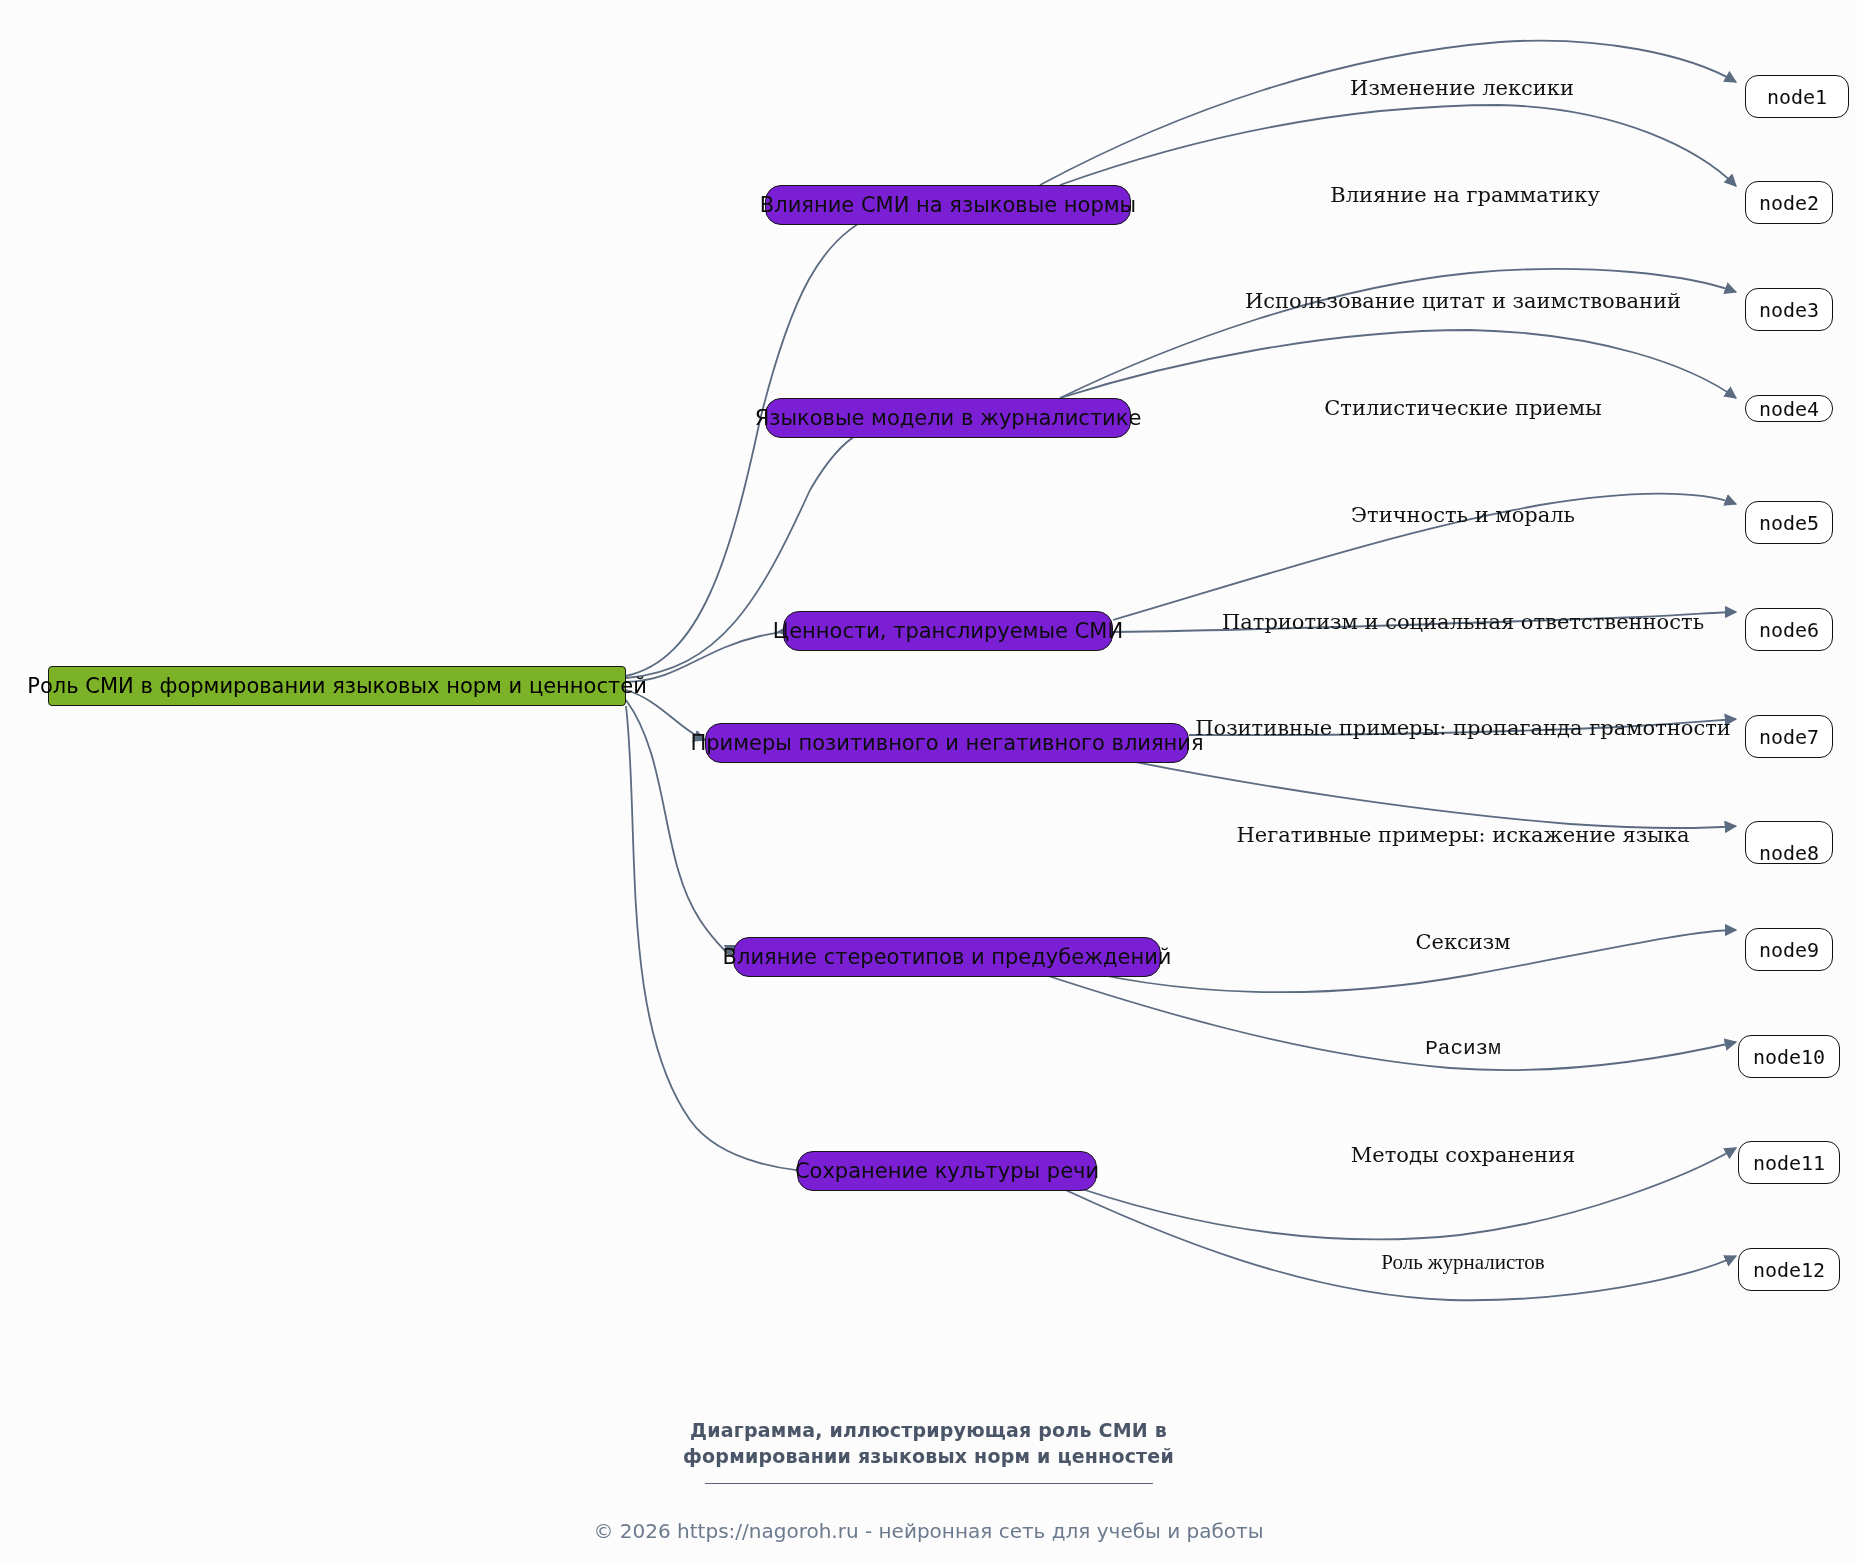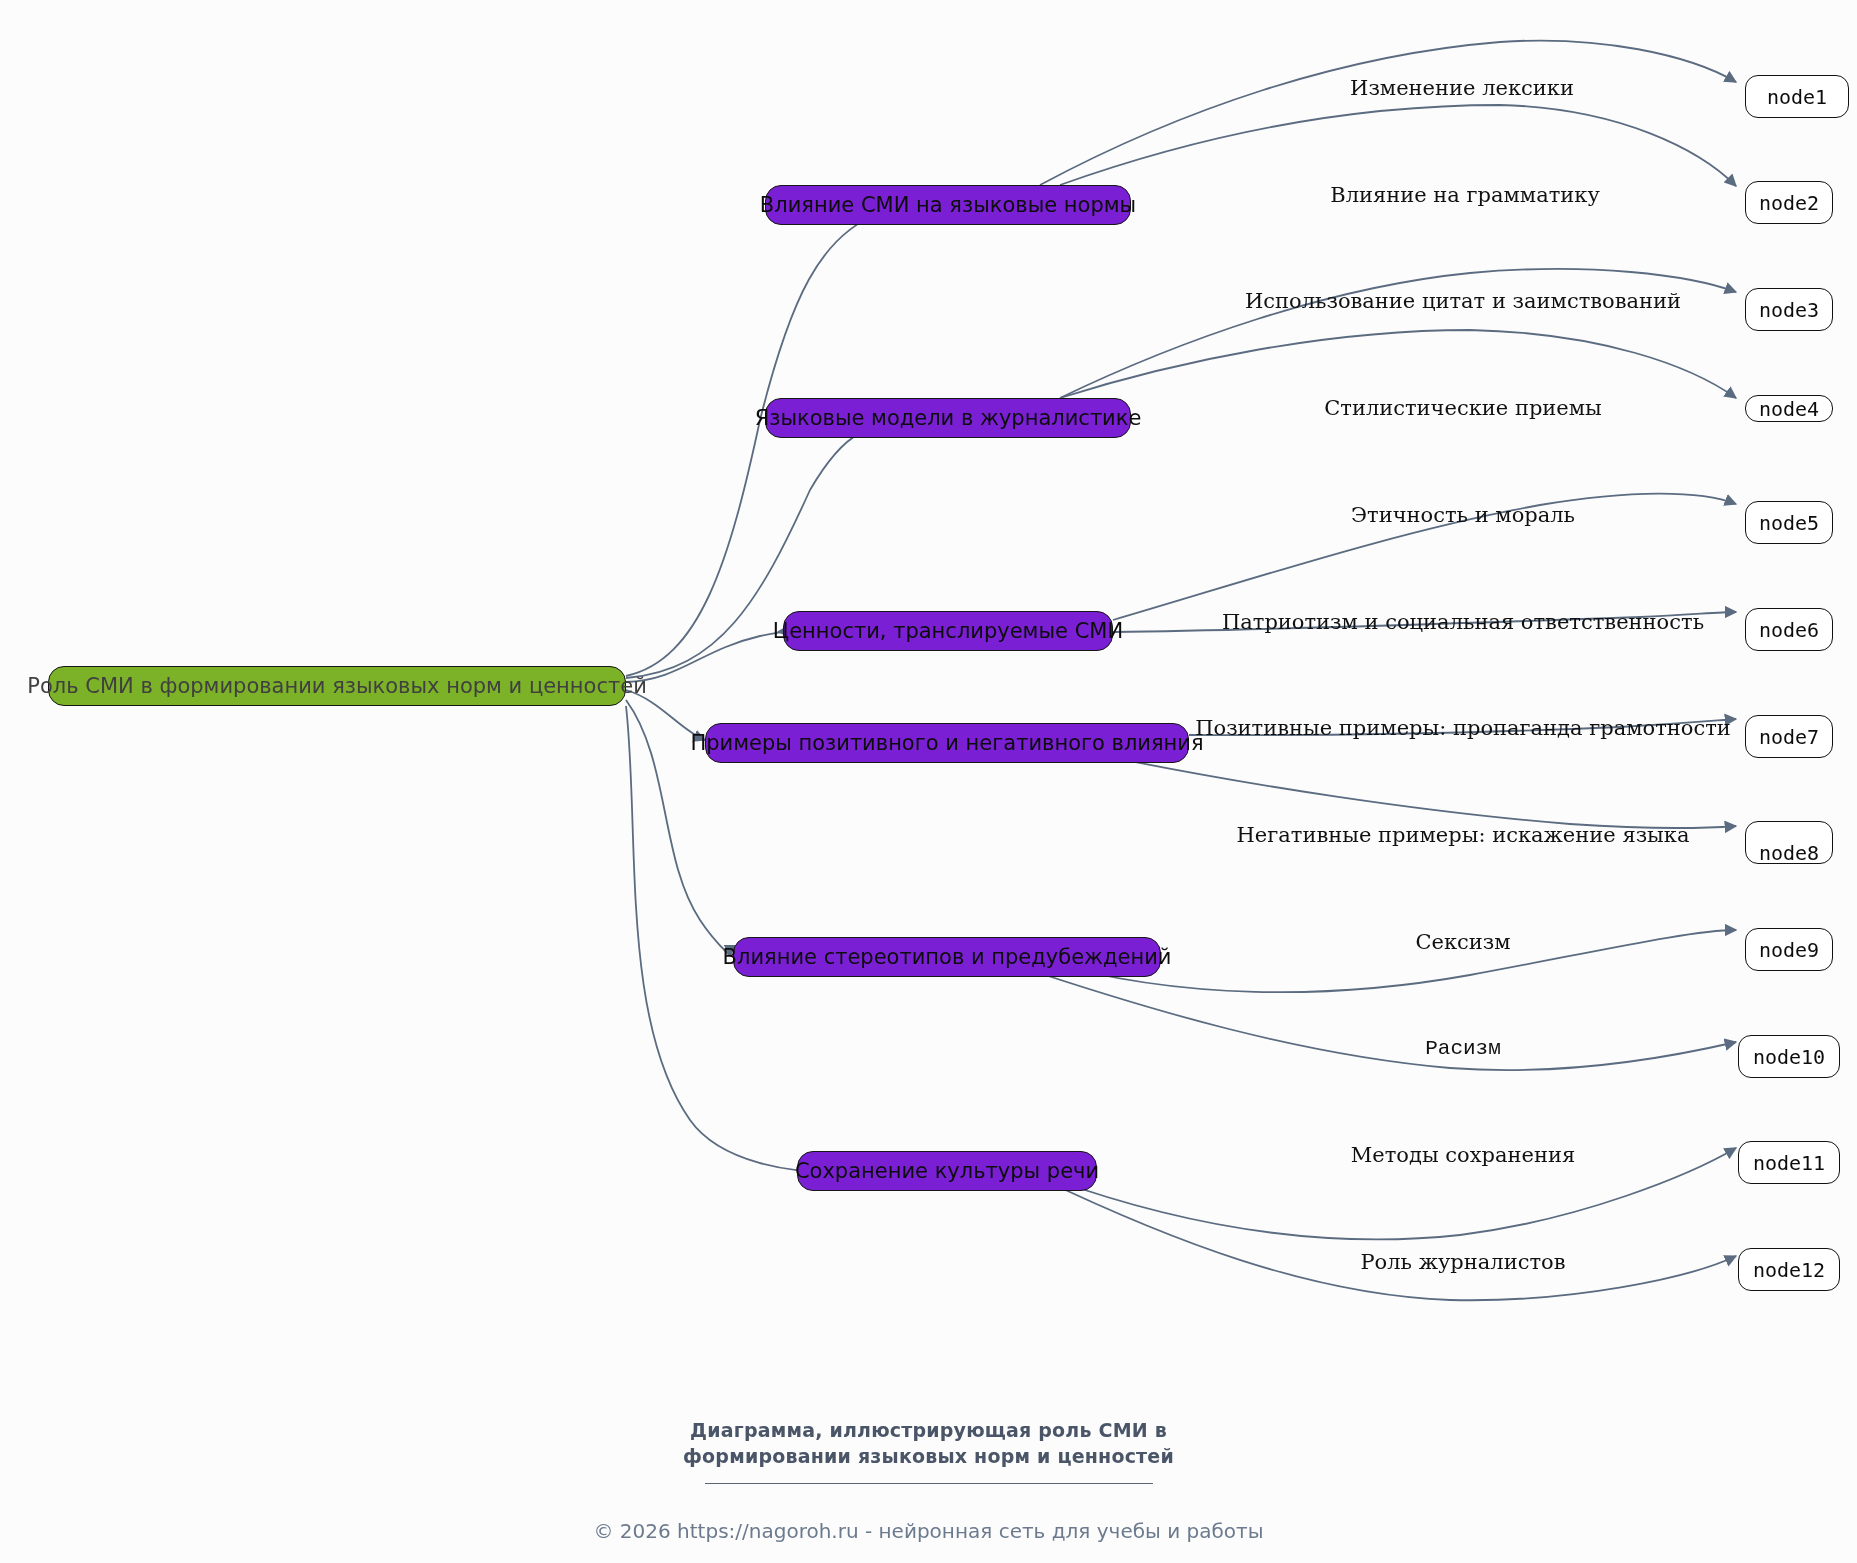--- a/index.html
+++ b/index.html
@@ -28,22 +28,22 @@
     box-sizing: border-box;
     display: flex;
     align-items: center;
     justify-content: center;
     white-space: nowrap;
     line-height: 1;
   }
   .node-root {
     background: #7cb228;
     border: 1.6px solid #161616;
-    border-radius: 16px;
-    color: #404040;
+    border-radius: 4px;
+    color: #000000;
     font-size: 21px;
     font-family: "DejaVu Sans", sans-serif;
     padding: 0 14px;
     height: 40px;
   }
   .node-branch {
     background: #7a1fd4;
     border: 1.6px solid #161616;
     border-radius: 16px;
     color: #0d0d0d;
@@ -196,21 +196,21 @@
       <div class="edge-label" style="left: 1465px; top: 195px;">Влияние на грамматику</div>
       <div class="edge-label" style="left: 1463px; top: 301px;">Использование цитат и заимствований</div>
       <div class="edge-label" style="left: 1463px; top: 408px;">Стилистические приемы</div>
       <div class="edge-label" style="left: 1463px; top: 515px;">Этичность и мораль</div>
       <div class="edge-label" style="left: 1463px; top: 622px;">Патриотизм и социальная ответственность</div>
       <div class="edge-label" style="left: 1463px; top: 728px;">Позитивные примеры: пропаганда грамотности</div>
       <div class="edge-label" style="left: 1463px; top: 835px;">Негативные примеры: искажение языка</div>
       <div class="edge-label" style="left: 1463px; top: 942px;">Сексизм</div>
       <div class="edge-label" style="left: 1463px; top: 1048px; font-family: Liberation Mono, monospace;">Расизм</div>
       <div class="edge-label" style="left: 1463px; top: 1155px;">Методы сохранения</div>
-      <div class="edge-label" style="left: 1463px; top: 1262px;">Роль журналистов</div>
+      <div class="edge-label" style="left: 1463px; top: 1262px; font-family: Liberation Serif, serif;">Роль журналистов</div>
     </div>
 
   <div id="footer">
     <div class="ftitle">
       <div>Диаграмма, иллюстрирующая роль СМИ в</div>
       <div>формировании языковых норм и ценностей</div>
     </div>
     <div class="fdivider"></div>
     <div class="fcopy">© 2026 https://nagoroh.ru - нейронная сеть для учебы и работы</div>
   </div>

